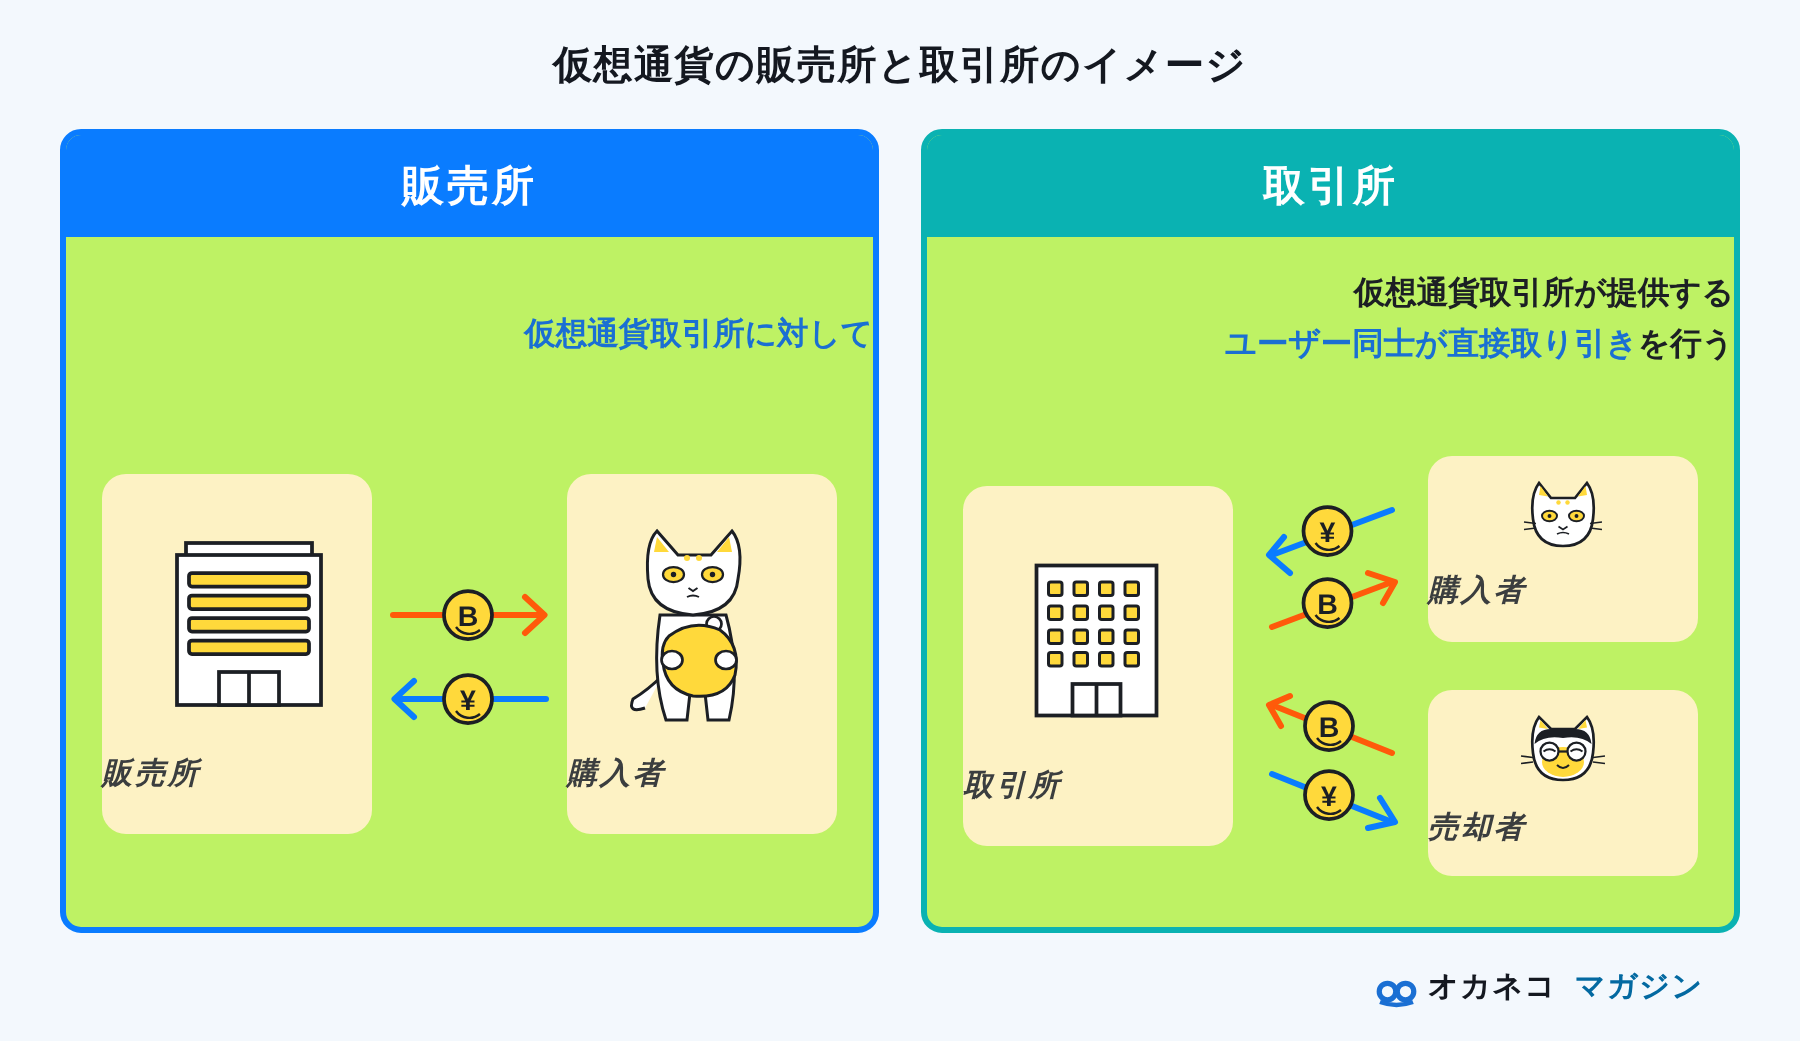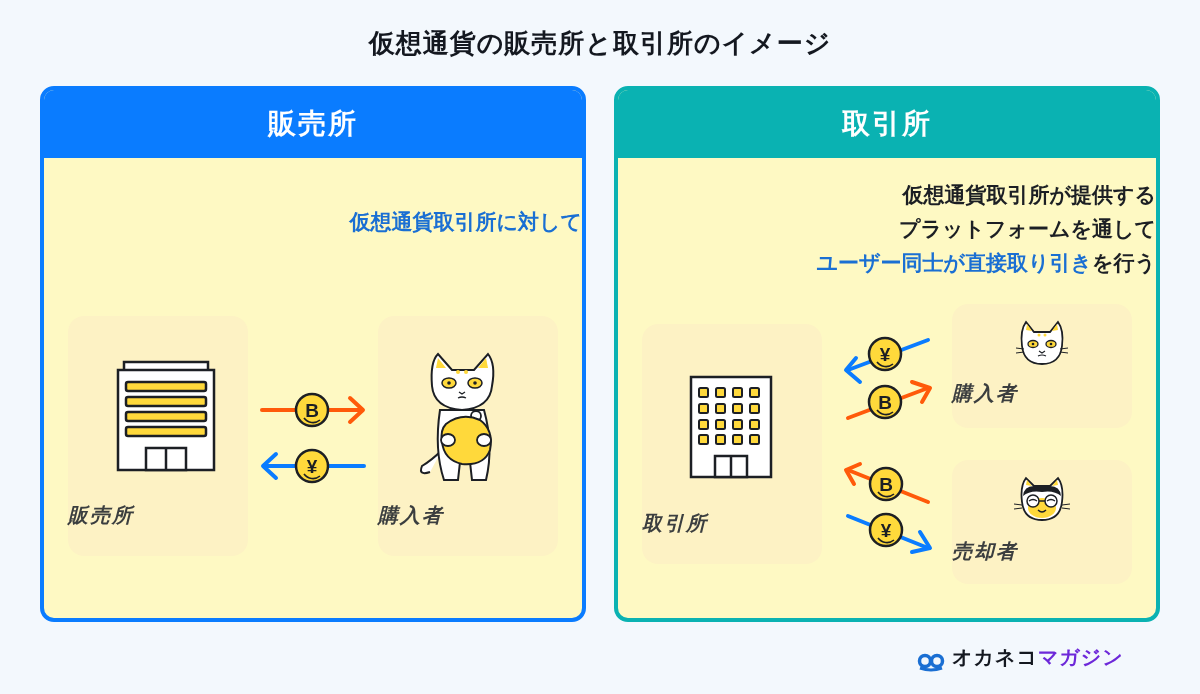--- a/index.html
+++ b/index.html
@@ -11,21 +11,21 @@
     overflow: hidden;
     color: #1c1f24;
   }
   .title {
     position: absolute; left: 0; top: 26px; width: 1200px;
     text-align: center; font-size: 26px; font-weight: bold; color: #141820;
     letter-spacing: 1px;
   }
   .panel {
     position: absolute; top: 86px; height: 536px;
-    border-radius: 14px; background: #fef9c3; overflow: hidden;
+    border-radius: 14px; background: #bef264; overflow: hidden;
   }
   .panel.sales { left: 40px; width: 546px; border: 4px solid #0a7cff; }
   .panel.exchange { left: 614px; width: 546px; border: 4px solid #0ab2b2; }
   .panel-header {
     height: 68px; display: flex; align-items: center; justify-content: center;
     color: #fff; font-size: 28px; font-weight: bold; letter-spacing: 2px;
   }
   .sales .panel-header { background: #0a7cff; }
   .exchange .panel-header { background: #0ab2b2; }
   .desc {
@@ -42,21 +42,21 @@
   .card-label {
     position: absolute; left: 0; width: 100%; text-align: left;
     font-size: 20px; font-weight: bold; color: #3b3e3f; letter-spacing: 2px; font-style: italic;
   }
   svg { position: absolute; overflow: visible; }
   .logo {
     position: absolute; left: 918px; top: 645px; height: 26px;
     display: flex; align-items: flex-end; font-size: 20px; font-weight: bold;
   }
   .logo .a { color: #141820; letter-spacing: 1px; }
-  .logo .b { color: #6d28d9; letter-spacing: 1px; margin-left: 0; }
+  .logo .b { color: #0369a1; letter-spacing: 1px; margin-left: 12px; }
 </style>
 </head>
 <body>
 
 <div class="title">仮想通貨の販売所と取引所のイメージ</div>
 
 <div class="panel sales">
   <div class="panel-header">販売所</div>
   <div class="desc">
     <div class="hl">仮想通貨取引所に対して</div>
@@ -115,21 +115,20 @@
       <ellipse cx="66" cy="90" rx="7" ry="6" fill="#fff" stroke="#1c1f24" stroke-width="1.8"></ellipse>
     </svg>
     <div class="card-label" style="top:186px;">購入者</div>
   </div>
 </div>
 
 <div class="panel exchange">
   <div class="panel-header">取引所</div>
   <div class="desc">
     <div>仮想通貨取引所が提供する</div>
-    <div>プラットフォームを通して</div>
     <div><span class="hl">ユーザー同士が直接取り引き</span><span>を行う</span></div>
   </div>
 
   <div class="card" style="left:24px; top:234px; width:180px; height:240px;">
     <svg width="82" height="102" style="left:48px; top:52px;" viewBox="0 0 82 102">
       <rect x="1" y="1" width="80" height="100" fill="#fff" stroke="#1c1f24" stroke-width="2.5"></rect>
       <g fill="#ffd93b" stroke="#1c1f24" stroke-width="2">
         <rect x="9" y="12" width="9" height="9" rx="1.5"></rect>
           <rect x="26" y="12" width="9" height="9" rx="1.5"></rect>
           <rect x="43" y="12" width="9" height="9" rx="1.5"></rect>

